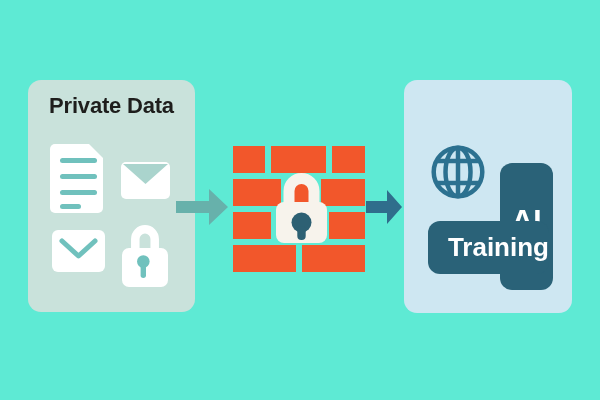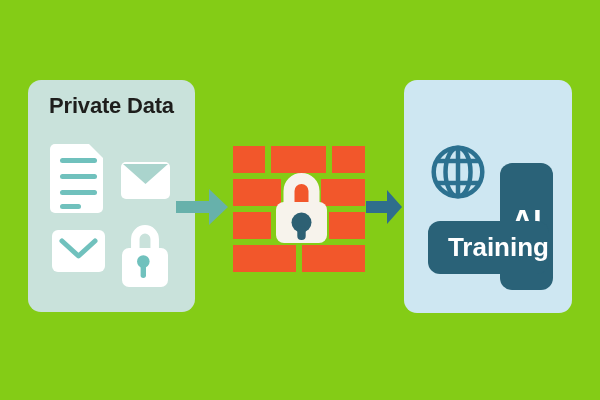--- a/index.html
+++ b/index.html
@@ -1,18 +1,18 @@
 <!DOCTYPE html>
 <html><head>
 <meta charset="utf-8">
 <style>
   html,body{margin:0;padding:0;}
   body{width:600px;height:400px;overflow:hidden;background:#f7f3ec;
        font-family:"Liberation Sans", sans-serif;}
-  .canvas{position:relative;width:600px;height:400px;background:#84cc16;}
+  .canvas{position:relative;width:600px;height:400px;background:#5eead4;}
   .abs{position:absolute;}
   .card{position:absolute;top:80px;border-radius:13px;}
   .card-private{left:28px;width:167px;height:232px;background:#c9e2db;}
   .card-public{left:404px;width:168px;height:233px;background:#cee7f2;}
   .card-title{position:absolute;top:12px;left:0;width:100%;margin:0;
               text-align:center;font-size:22px;line-height:28px;font-weight:bold;
               color:#1e1e1c;letter-spacing:-0.2px;}
   .badge-part{position:absolute;background:#2a6278;border-radius:12px;}
   .badge-ai{left:96px;top:83px;width:53px;height:111px;
             text-align:center;padding-top:16px;}

